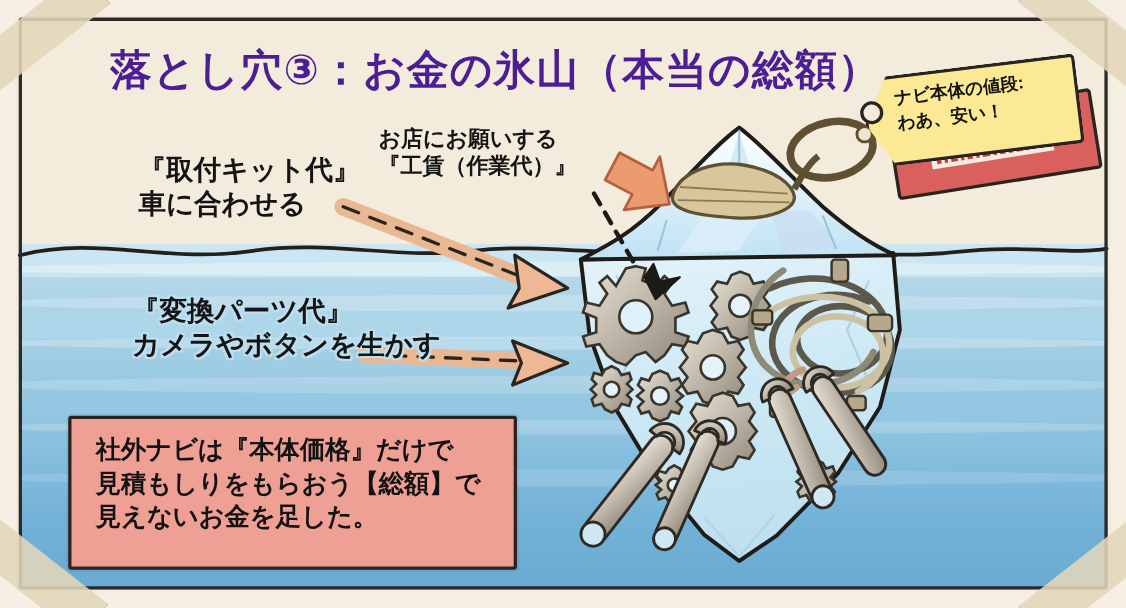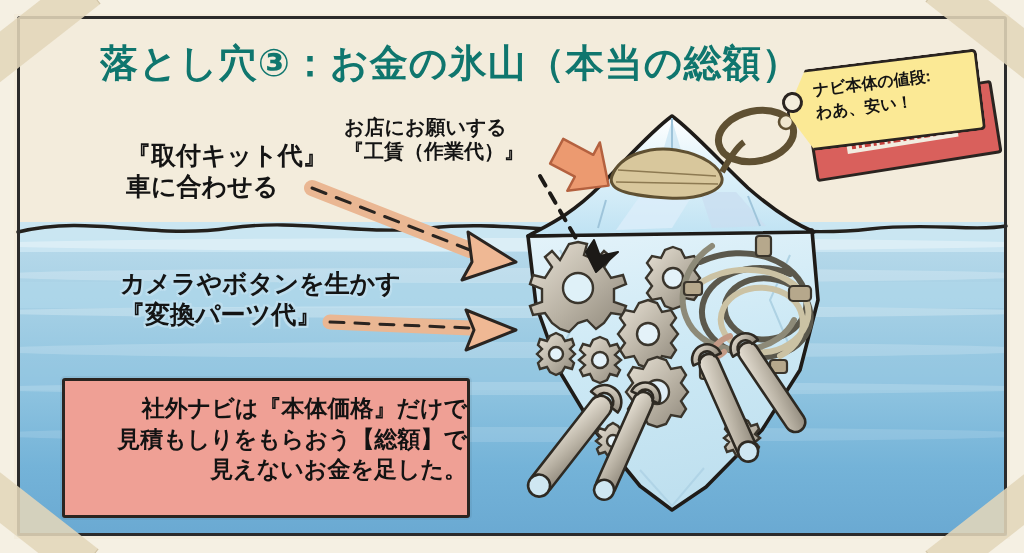--- a/index.html
+++ b/index.html
@@ -47,21 +47,21 @@
   .wave.w5{top:160px;height:13px;opacity:.38;}
   .wave.w6{top:205px;height:15px;opacity:.3;}
   .band{position:absolute;left:0;width:100%;}
   .band.b1{top:0;height:30px;background:rgba(205,231,243,.85);}
   .band.b2{top:60px;height:26px;background:rgba(176,216,235,.6);}
   .band.b3{top:140px;height:28px;background:rgba(150,200,227,.45);}
 
   
   .title{
     position:absolute;left:100px;top:38px;z-index:30;
-    font-size:38px;font-weight:bold;color:#0f766e;letter-spacing:1px;
+    font-size:38px;font-weight:bold;color:#4c1d95;letter-spacing:1px;
     white-space:nowrap;
   }
 
   
   .label{
     position:absolute;z-index:30;font-weight:bold;color:#141414;
     line-height:1.22;white-space:nowrap;
     text-shadow:
       -2px 0 #f3ecdc, 2px 0 #f3ecdc, 0 -2px #f3ecdc, 0 2px #f3ecdc,
       -2px -2px #f3ecdc, 2px 2px #f3ecdc, 2px -2px #f3ecdc, -2px 2px #f3ecdc;
@@ -75,21 +75,21 @@
   #lbl-kouchin{left:344px;top:115px;font-size:20px;}
   #lbl-henkan{left:120px;top:268px;font-size:25px;}
 
   
   .notice{
     position:absolute;left:62px;top:378px;width:408px;height:140px;z-index:32;
     background:#efa095;border:3px solid #2a2420;border-radius:3px;
     box-shadow:0 0 0 2px rgba(0,0,0,.05);
     padding:12px 0 0 22px;box-sizing:border-box;
   }
-  .notice .ln{font-size:23px;font-weight:bold;color:#131313;line-height:1.33;white-space:nowrap;text-align:right;}
+  .notice .ln{font-size:23px;font-weight:bold;color:#131313;line-height:1.33;white-space:nowrap;}
 
   
   .tag-group{position:absolute;left:776px;top:60px;width:240px;height:115px;z-index:34;}
   .tag-red{
     position:absolute;left:34px;top:34px;width:182px;height:68px;
     background:#d9605c;border:3px solid #2a2420;
     transform:rotate(-9deg);border-radius:4px;
   }
   .tag-red .barcode{
     position:absolute;left:32px;top:16px;width:112px;height:32px;background:#f2ece0;
@@ -320,22 +320,22 @@
     <div>『取付キット代』</div>
     <div>車に合わせる</div>
   </div>
 
   <div class="label" id="lbl-kouchin">
     <div>お店にお願いする</div>
     <div>『工賃（作業代）』</div>
   </div>
 
   <div class="label on-sea" id="lbl-henkan">
+    <div>『変換パーツ代』</div>
     <div>カメラやボタンを生かす</div>
-    <div>『変換パーツ代』</div>
   </div>
 
   <div class="notice">
     <div class="ln">社外ナビは『本体価格』だけで</div>
     <div class="ln">見積もしりをもらおう【総額】で</div>
     <div class="ln">見えないお金を足した。</div>
   </div>
 
   <div class="tag-group">
     <div class="tag-red">

